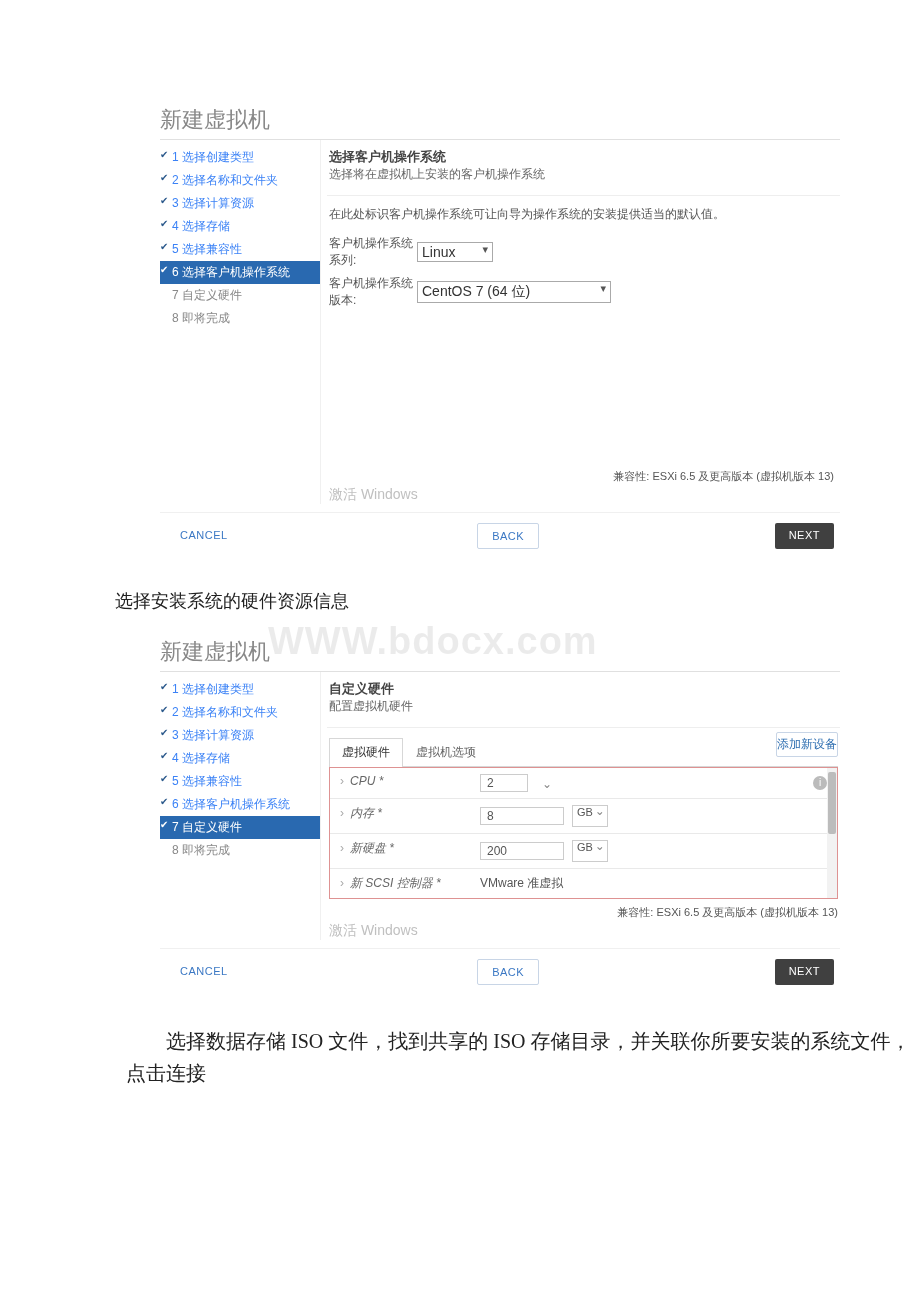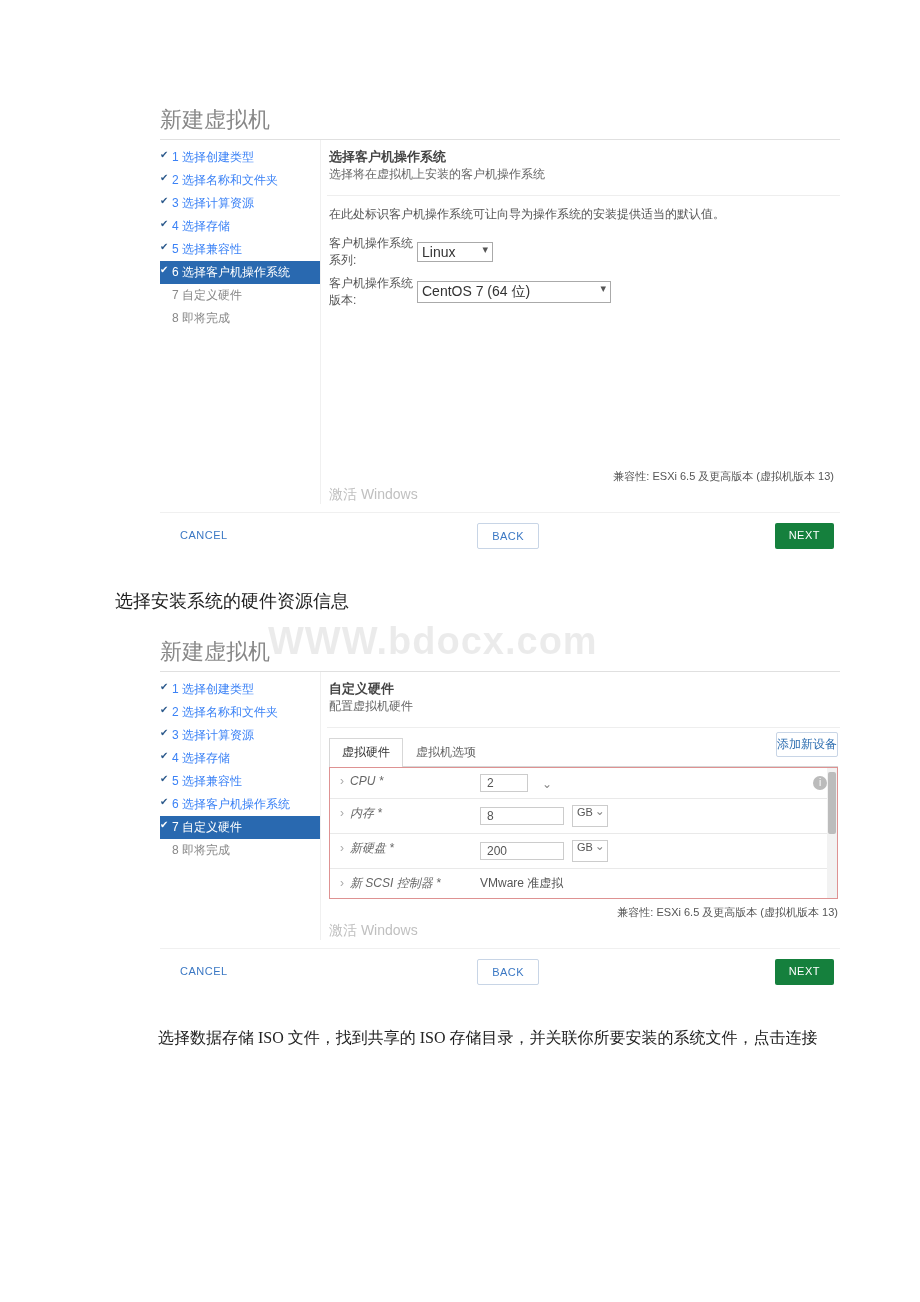--- a/index.html
+++ b/index.html
@@ -18,21 +18,21 @@
   .content-sub{font-size:12px;color:#666;margin-bottom:12px}
   .hr{border-top:1px solid #eee;margin:6px -2px 10px -2px}
   .desc{font-size:12px;color:#555;margin-bottom:12px}
   .form-row{display:flex;align-items:center;font-size:12px;margin-bottom:6px}
   .form-row label{width:88px;color:#555}
   .select{border:1px solid #aaa;background:#fff;font-size:14px;padding:1px 18px 1px 4px;position:relative;display:inline-block}
   .select::after{content:"▾";position:absolute;right:4px;top:0;font-size:11px;color:#555}
   .compat-note{font-size:11px;color:#555;text-align:right;margin-top:160px;margin-right:4px}
   .footer{display:flex;justify-content:space-between;gap:8px;padding:10px 6px;border-top:1px solid #f0f0f0;margin-top:8px}
   .btn{font-size:11px;letter-spacing:.5px;padding:6px 14px;background:#fff;color:#3b78c4;border:0}
-  .btn.primary{color:#fff;background:#15803d;border-radius:2px}
+  .btn.primary{color:#fff;background:#404040;border-radius:2px}
   .btn.outline{color:#3b78c4}
   .btn.boxed{border:1px solid #c8d5e6;color:#3b78c4;border-radius:2px}
   .doc-text{font-size:18px;font-family:Liberation Mono, monospace;margin:30px 0 24px 115px;color:#222}
   .tabs{display:flex;border-bottom:1px solid #d7d7d7;margin-bottom:3px}
   .tab{font-size:12px;padding:5px 12px;border:1px solid transparent;border-bottom:0;color:#666}
   .tab.active{border-color:#d7d7d7;background:#fff;color:#333;margin-bottom:-1px}
   .adddev{text-align:right;margin:-38px 0 10px 0}
   .adddev span{display:inline-block;border:1px solid #c8d5e6;color:#2c6db0;font-size:12px;padding:3px 0;border-radius:2px}
   .hw-panel{border:1px solid #de9292;max-height:130px;overflow:hidden;position:relative}
   .hw-row{display:flex;align-items:flex-start;border-bottom:1px solid #e9e9e9;padding:6px 10px;font-size:12px}
@@ -41,21 +41,21 @@
   .hw-label .chv{color:#aaa;font-style:normal;margin-right:6px}
   .hw-val{flex:1;color:#555;display:flex;align-items:center;gap:8px}
   .numbox{border:1px solid #ccc;padding:1px 6px;min-width:34px;display:inline-block;font-size:12px}
   .mini-sel{border:1px solid #ccc;padding:0 14px 8px 4px;font-size:11px;position:relative;display:inline-block}
   .mini-sel::after{content:"⌄";position:absolute;right:2px;top:-2px;color:#888;font-size:12px}
   .info-icon{width:14px;height:14px;border-radius:50%;background:#bbb;color:#fff;font-size:10px;line-height:14px;text-align:center;display:inline-block}
   .scrollbar{position:absolute;top:0;right:0;bottom:0;width:10px;background:#f2f2f2}
   .scrollbar .thumb{position:absolute;top:4px;left:1px;width:8px;height:62px;background:#bcbcbc;border-radius:2px}
   .wm-big{position:absolute;left:268px;font-size:38px;font-weight:700;color:rgba(0,0,0,.08);letter-spacing:1px;pointer-events:none}
   .wm-big.w1{top:620px}
-  .doc-text2{font-size:16px;font-family:"SimSun","Songti SC",serif;margin:30px 0 0 126px;color:#222;line-height:1.6;text-indent:0}
+  .doc-text2{font-size:20px;font-family:"SimSun","Songti SC",serif;margin:30px 0 0 126px;color:#222;line-height:1.6;text-indent:0}
   .activate{color:#c0c0c0;font-size:14px;text-align:left;margin-top:2px;}
 </style>
 </head>
 <body>
 
 <div class="page">
 
   <div class="dialog">
     <div class="dialog-title">新建虚拟机</div>
     <div class="dialog-body">

